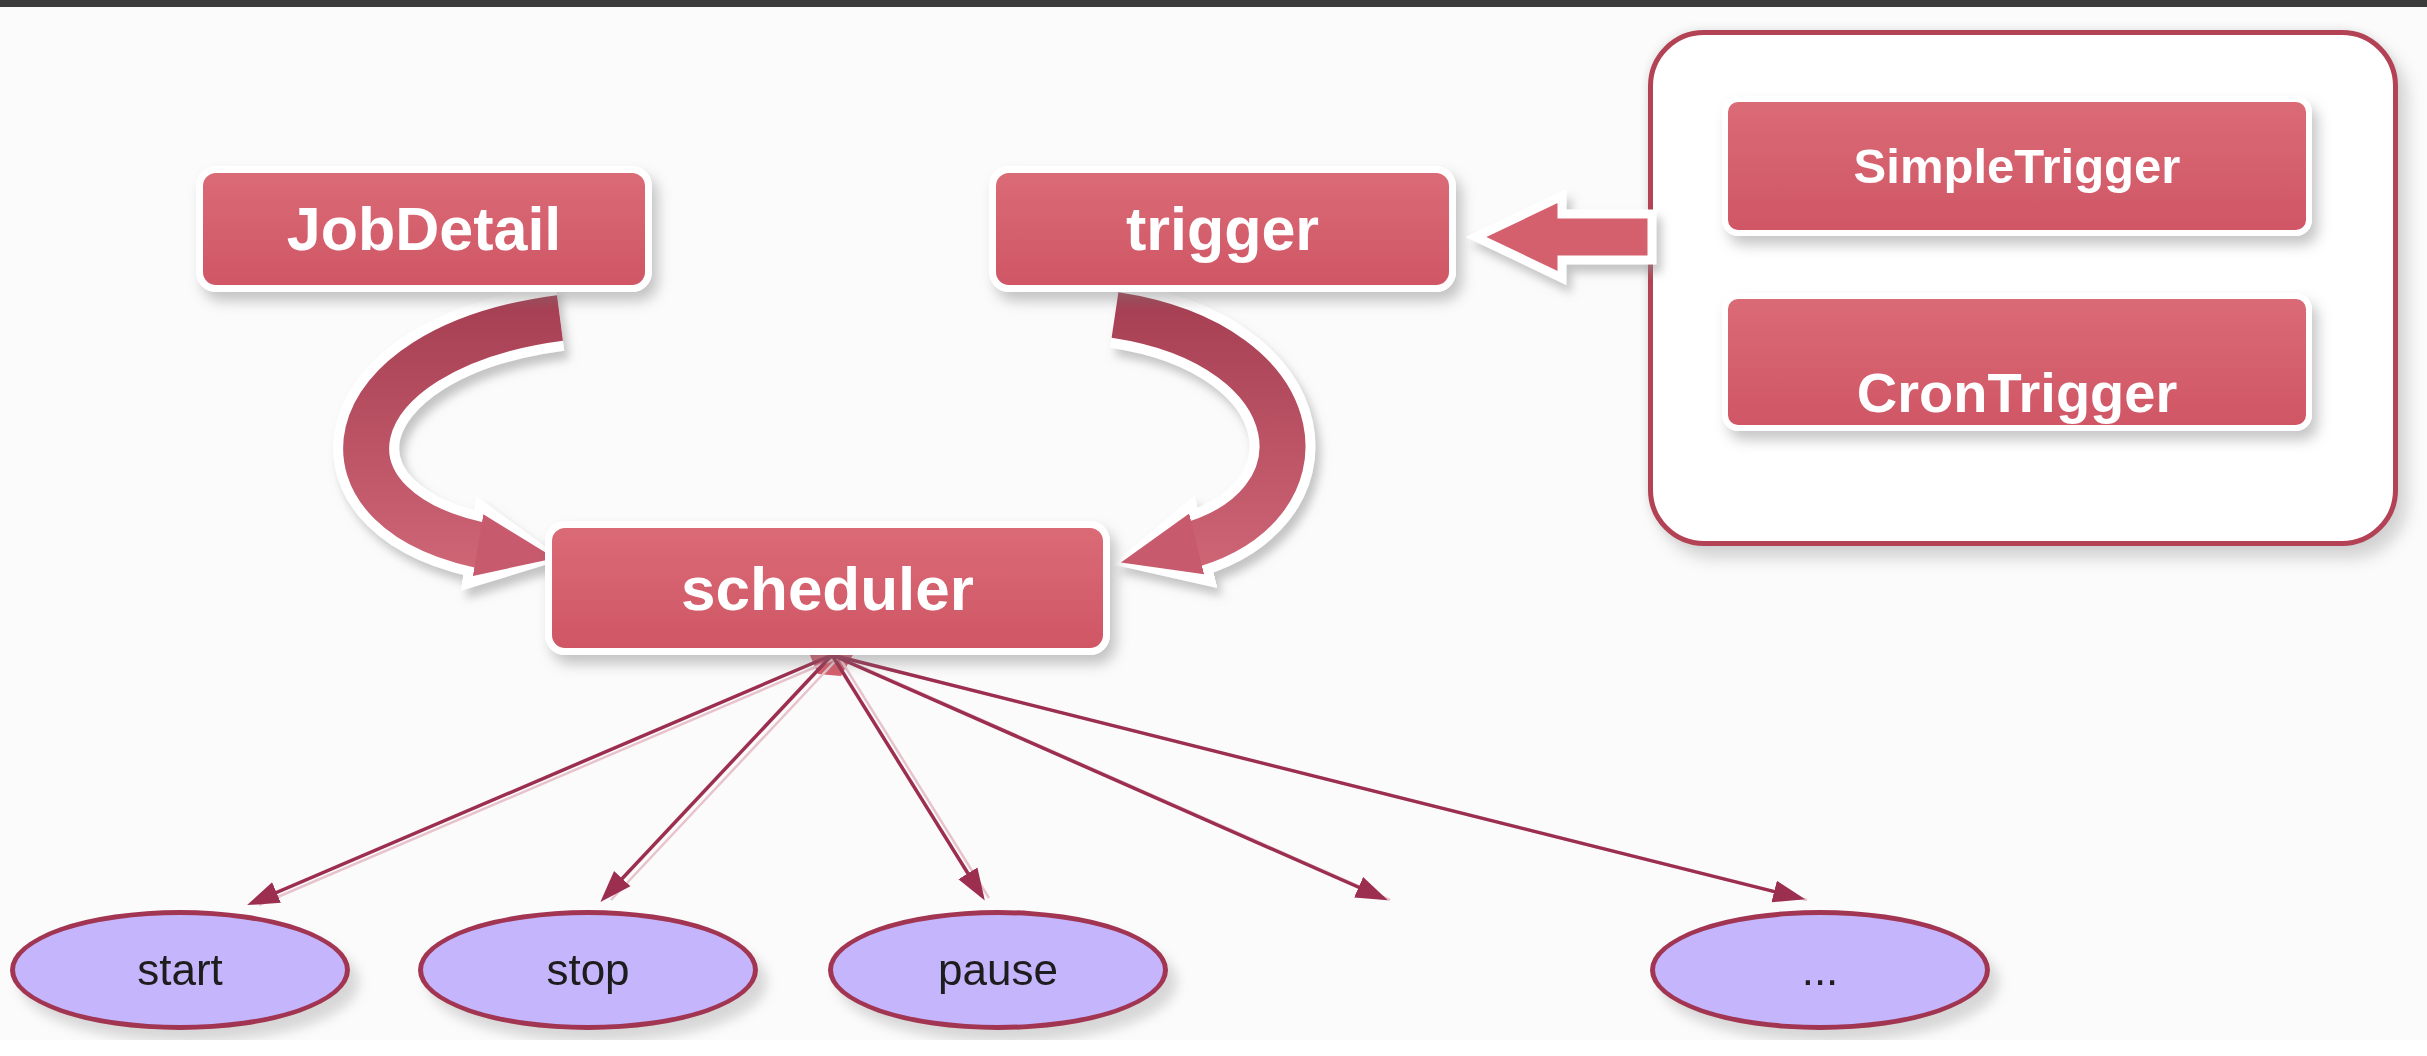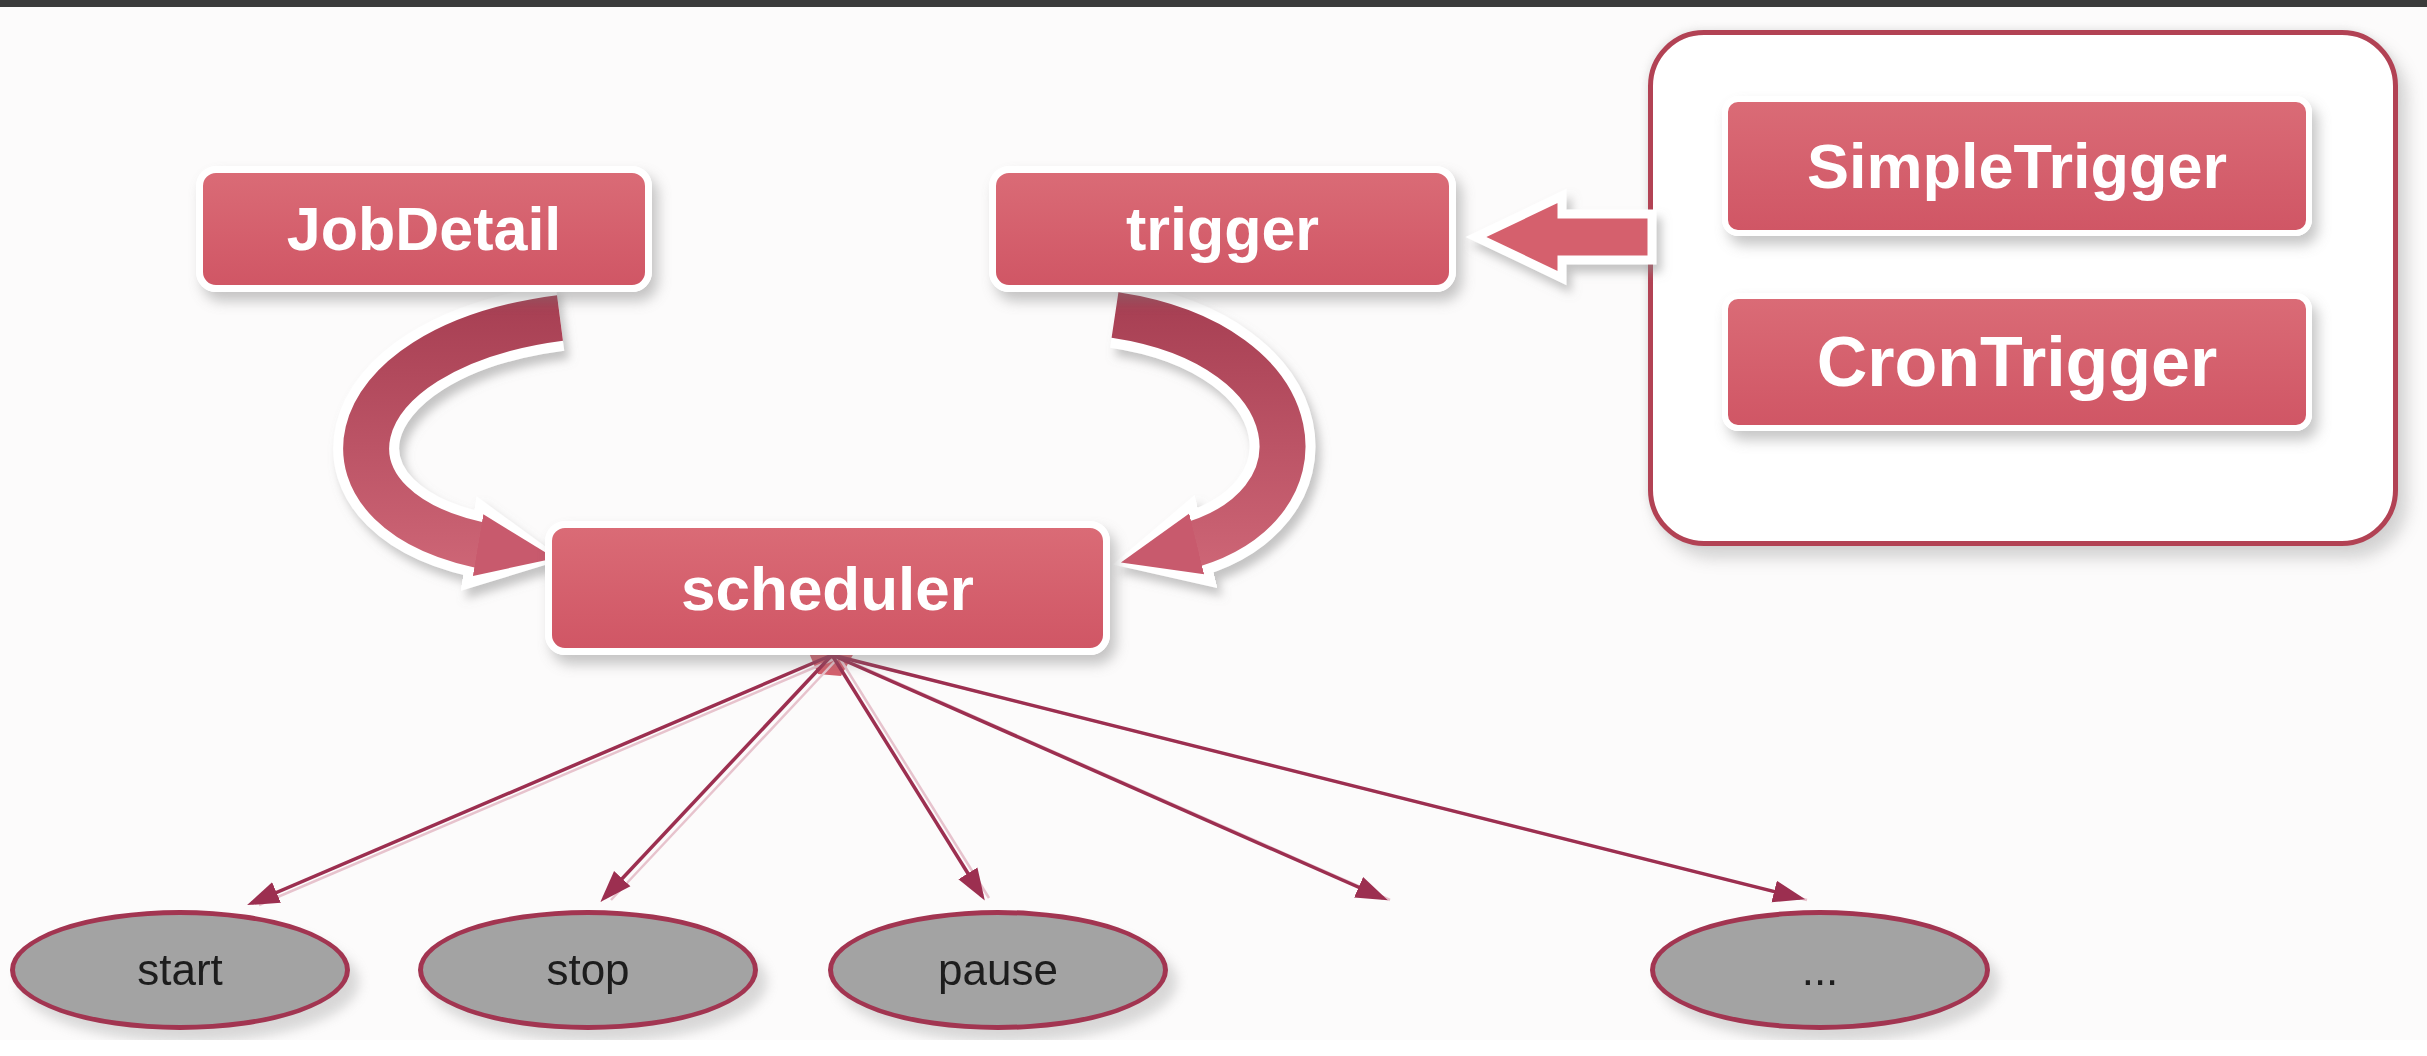--- a/index.html
+++ b/index.html
@@ -48,29 +48,29 @@
   .panel {
     position: absolute;
     box-sizing: border-box;
     left: 1648px; top: 30px;
     width: 750px; height: 516px;
     background: #ffffff;
     border: 5px solid #b24254;
     border-radius: 56px;
     box-shadow: 9px 12px 16px rgba(125,125,125,0.32), -2px -2px 7px rgba(165,165,165,0.20);
   }
-  .node-simple { left: 1722px; top: 96px;  width: 590px; height: 140px; font-size: 63px; border-radius: 16px; border-width: 6px; }
-  .node-cron   { left: 1722px; top: 293px; width: 590px; height: 138px; font-size: 70px; border-radius: 16px; border-width: 6px; }
+  .node-simple { left: 1722px; top: 96px;  width: 590px; height: 140px; font-size: 49px; border-radius: 16px; border-width: 6px; }
+  .node-cron   { left: 1722px; top: 293px; width: 590px; height: 138px; font-size: 56px; border-radius: 16px; border-width: 6px; align-items: flex-end; }
   
   .op {
     position: absolute;
     box-sizing: border-box;
     top: 910px;
     width: 340px; height: 120px;
-    background: #a3a3a3;
+    background: #c4b5fd;
     border: 5px solid #a23551;
     border-radius: 50%;
     display: flex;
     align-items: center;
     justify-content: center;
     color: #1d1d1d;
     font-size: 44px;
     font-weight: 400;
     box-shadow: 9px 12px 12px rgba(140,140,140,0.32);
   }

